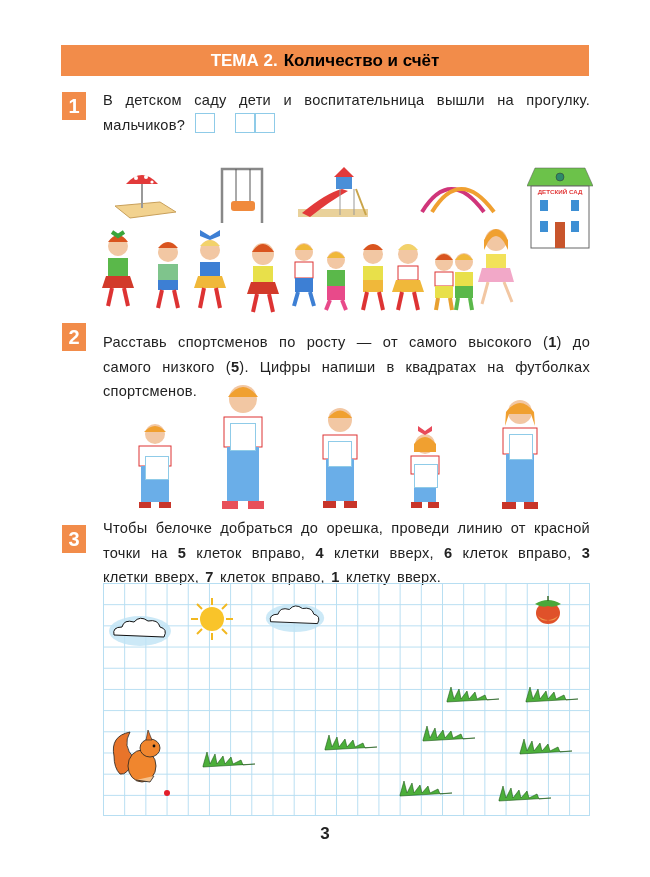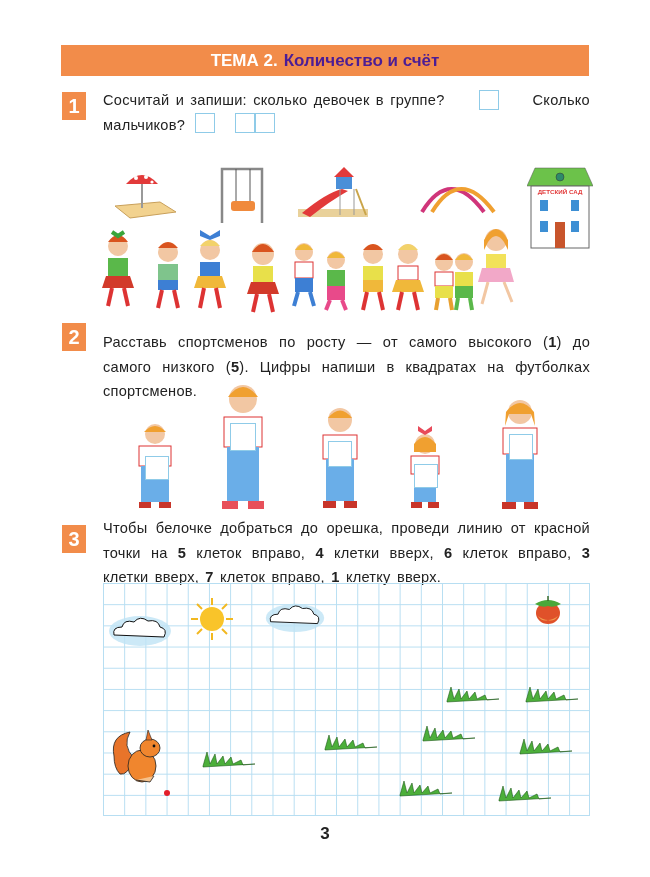--- a/index.html
+++ b/index.html
@@ -1,20 +1,20 @@
 <!DOCTYPE html>
 <html><head>
 <meta charset="utf-8">
 <style>
   html,body{margin:0;padding:0;background:#fff;}
   body{width:650px;height:877px;position:relative;overflow:hidden;font-family:"Liberation Sans",sans-serif;color:#222;}
   .abs{position:absolute;}
   .banner{left:61px;top:45px;width:528px;height:31px;background:#f28c4a;display:flex;align-items:center;justify-content:center;font-weight:bold;font-size:17px;}
   .banner .tema{color:#fff;margin-right:6px;}
-  .banner .title{color:#4c1d95;text-align:right;}
+  .banner .title{color:#000000;text-align:right;}
   .num{width:24px;height:28px;background:#f28c4a;color:#fff;font-weight:bold;font-size:20px;display:flex;align-items:center;justify-content:center;}
   .task{font-size:14.6px;line-height:24.5px;letter-spacing:0.25px;text-align:justify;word-spacing:2px;}
   .task b{font-weight:bold;}
   .ibox{display:inline-block;width:20px;height:20px;border:1.5px solid #8fcbe8;vertical-align:middle;box-sizing:border-box;margin:0 4px;}
   .ibox2{display:inline-block;width:40px;height:20px;border:1.5px solid #8fcbe8;vertical-align:middle;box-sizing:border-box;margin:0 4px;position:relative;}
   .ibox2:after{content:"";position:absolute;left:18px;top:0;bottom:0;width:1.5px;background:#8fcbe8;}
   .grid{left:103px;top:583px;width:487px;height:233px;border:1px solid #b7def2;box-sizing:border-box;
         background-image:linear-gradient(#b7def2 1px,transparent 1px),linear-gradient(90deg,#b7def2 1px,transparent 1px);
         background-size:21.2px 21.2px;background-position:-1px -1px;}
   .pagenum{left:0;width:650px;top:824px;text-align:center;font-size:17px;font-weight:bold;}
@@ -23,25 +23,21 @@
 </head>
 <body>
 
 <div class="abs banner">
   <span class="tema">ТЕМА 2.</span>
   <span class="title">Количество и счёт</span>
 </div>
 
 <div class="abs num" style="left:62px;top:92px;">1</div>
 <div class="abs task" style="left:103px;top:88px;width:487px;">
-  <div style="display:flex;justify-content:space-between;align-items:center;">
-    <span>Сосчитай и запиши: сколько девочек в группе?</span>
-    <span class="ibox"></span>
-    <span>Сколько</span>
-  </div>
+  <div style="text-align-last:justify;">В детском саду дети и воспитательница вышли на прогулку.</div>
   <div style="display:flex;align-items:flex-start;">
     <span>мальчиков?</span>
     <span class="ibox" style="margin:0 10px;"></span>
     <span class="ibox2" style="margin-left:10px;"></span>
   </div>
 </div>
 
 <div class="abs" style="left:110px;top:168px;">
   <svg width="70" height="52" viewBox="0 0 70 52">
     <polygon points="5,38 50,34 66,44 20,50" fill="#f2d28f" stroke="#c9a05a"></polygon>

